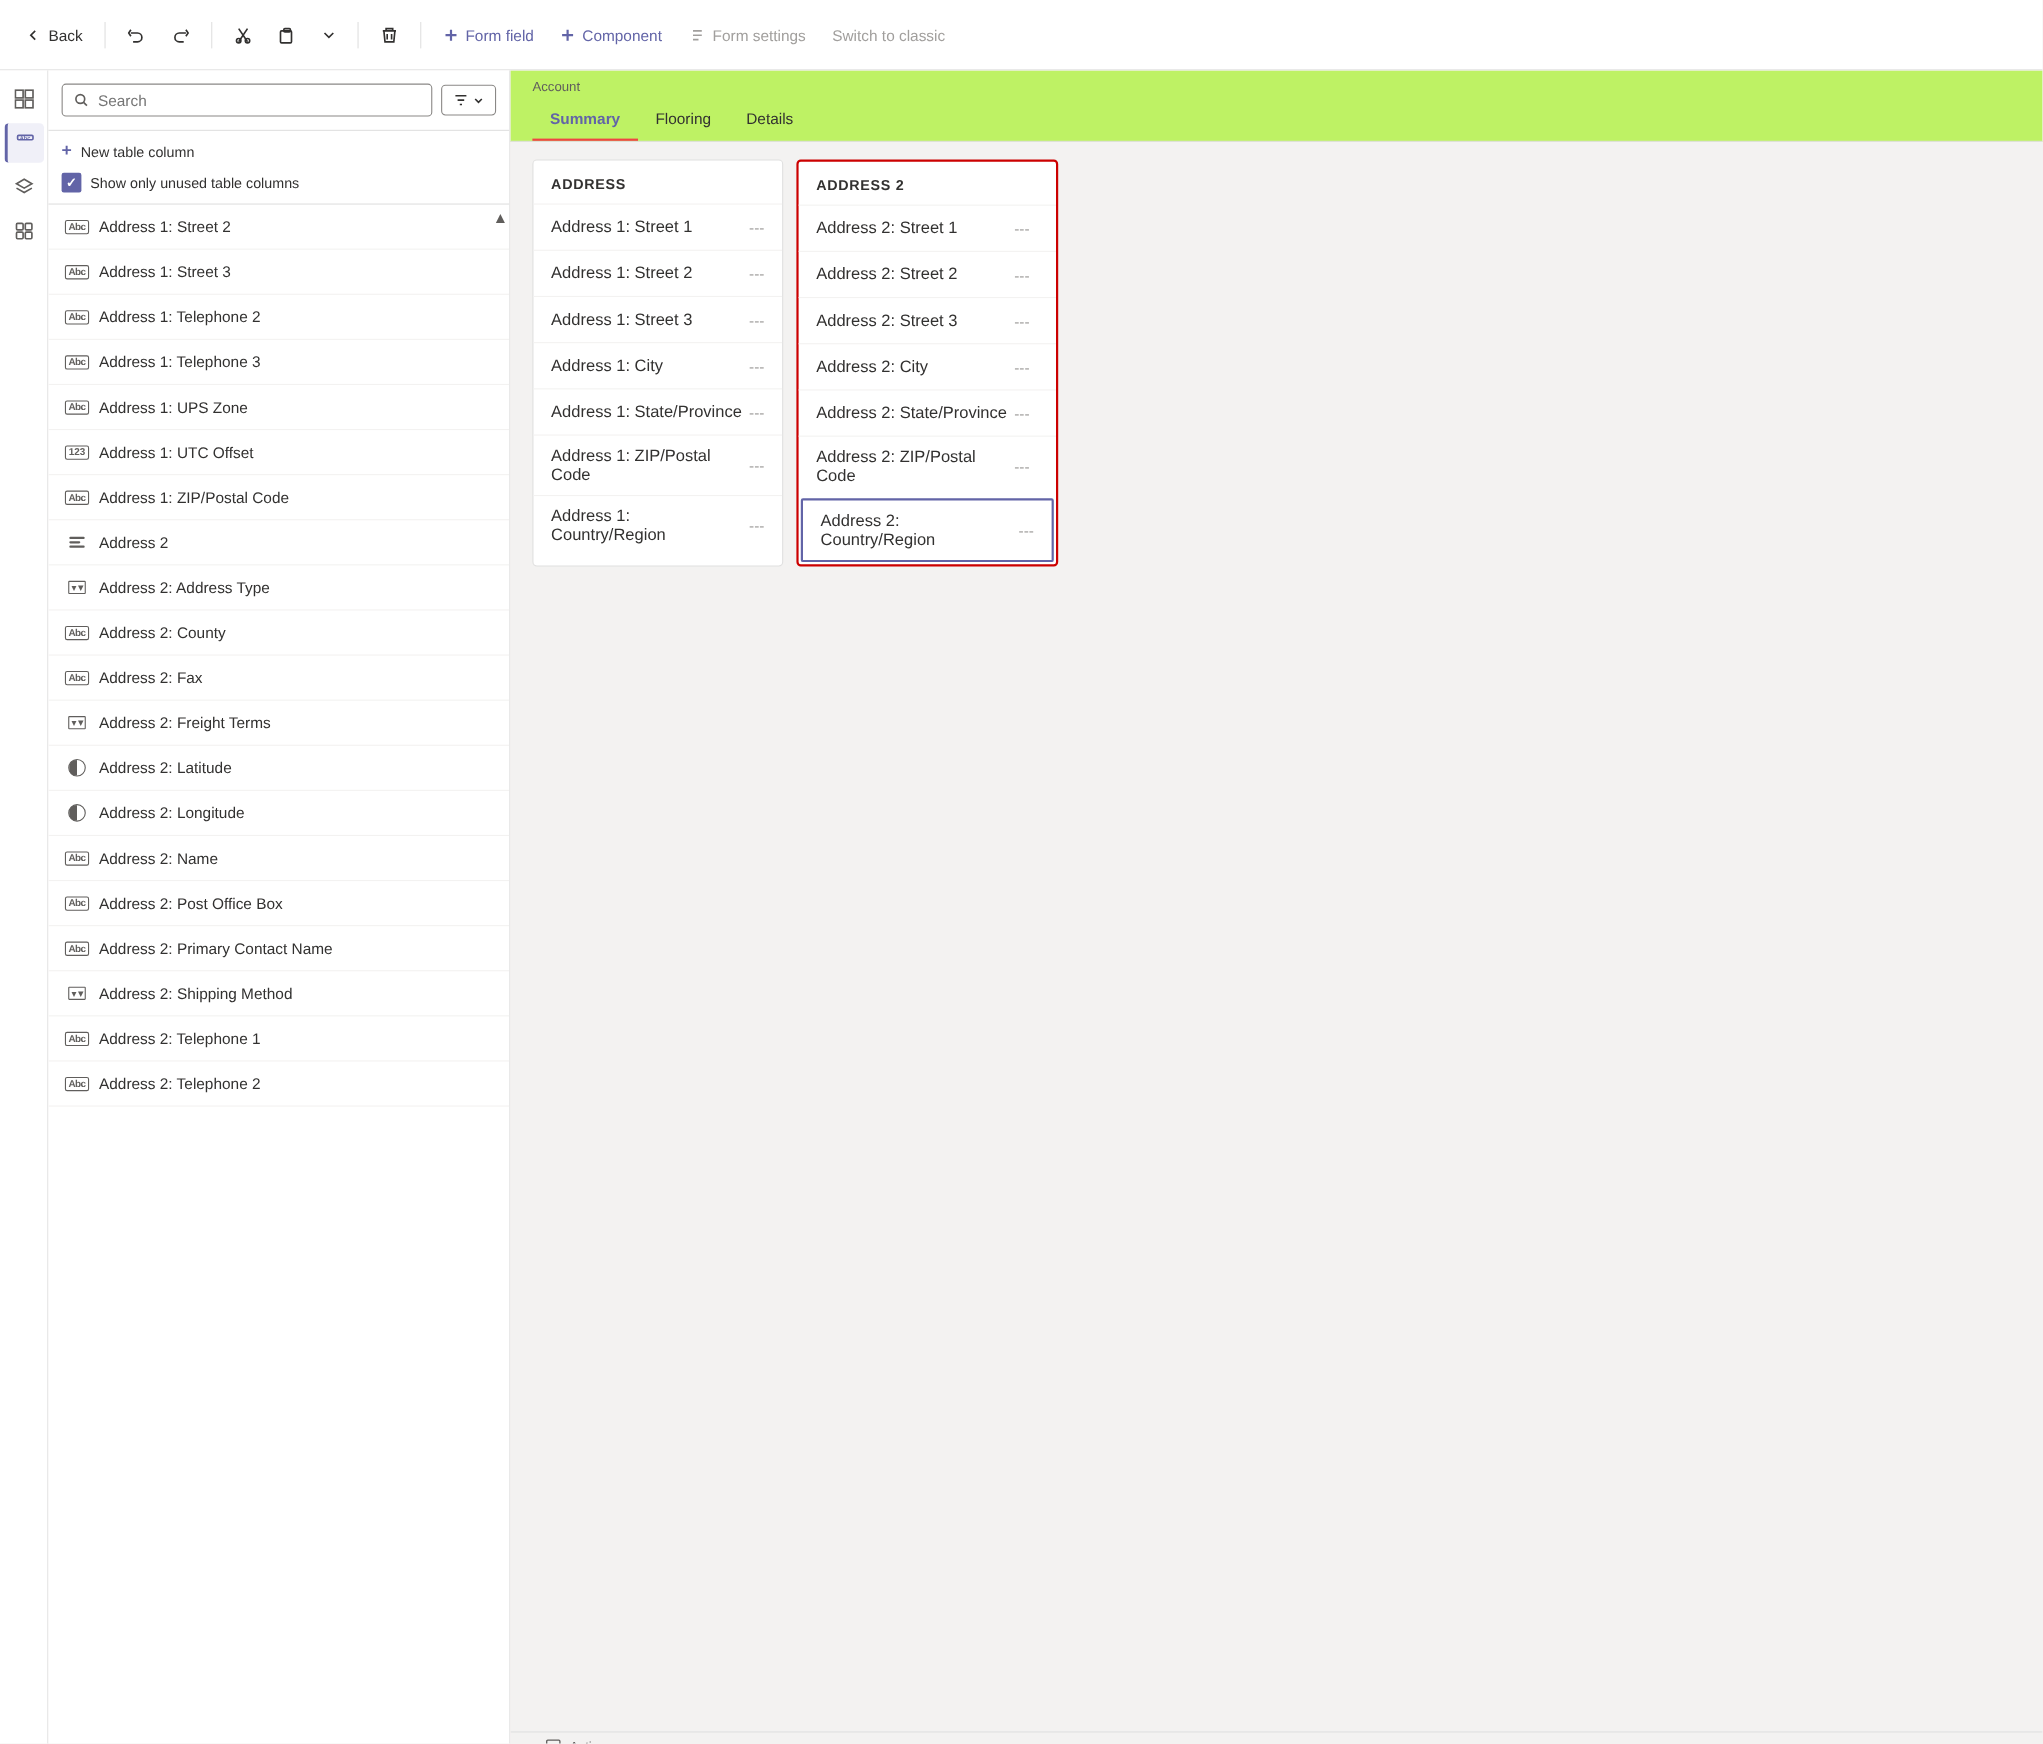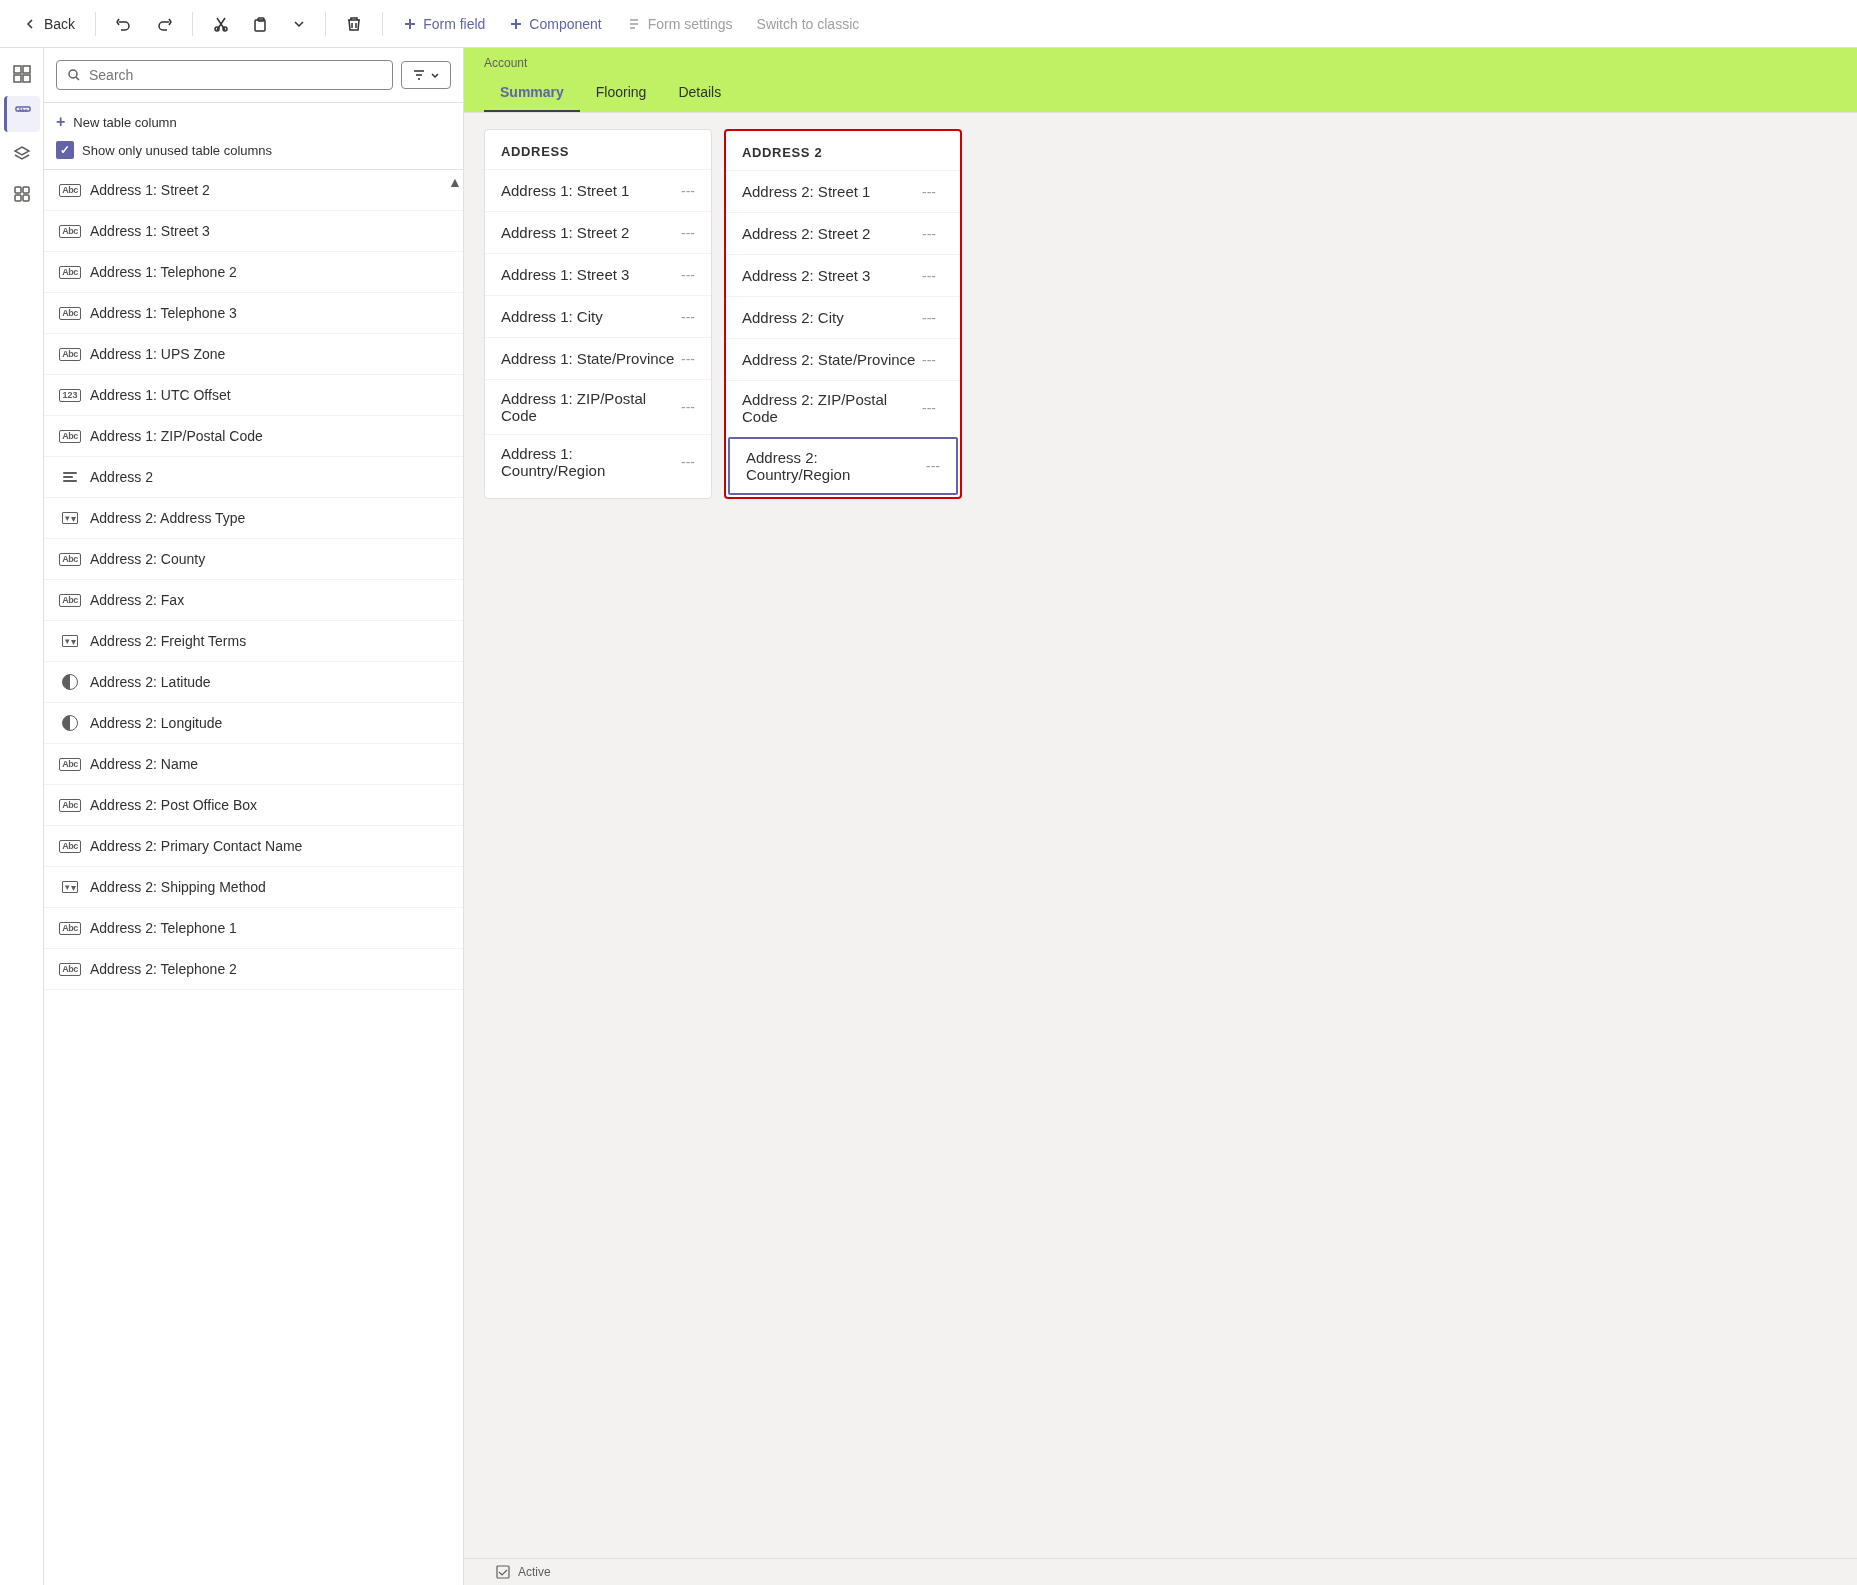--- a/index.html
+++ b/index.html
@@ -2,21 +2,21 @@
 <html><head>
   <meta charset="utf-8">
   <style>
     * { box-sizing: border-box; margin: 0; padding: 0; }
     body { font-family: 'Segoe UI', Tahoma, Geneva, Verdana, sans-serif; background: #f3f2f1; font-size: 14px; overflow: hidden; height: 1585px; width: 1857px; }
 
     
     .toolbar {
       display: flex;
       align-items: center;
-      height: 48px;
+      height: 64px;
       background: #ffffff;
       border-bottom: 1px solid #e0e0e0;
       padding: 0 12px;
       gap: 4px;
     }
     .toolbar-btn {
       display: flex;
       align-items: center;
       gap: 6px;
       padding: 6px 10px;
@@ -206,21 +206,21 @@
     }
     .tab {
       padding: 10px 16px;
       cursor: pointer;
       font-size: 14px;
       color: #323130;
       border-bottom: 2px solid transparent;
     }
     .tab.active {
       color: #6264a7;
-      border-bottom: 2px solid #404040;
+      border-bottom: 2px solid #ef4444;
       font-weight: 600;
     }
 
     .form-content {
       padding: 16px 20px;
       display: flex;
       gap: 12px;
     }
 
     

